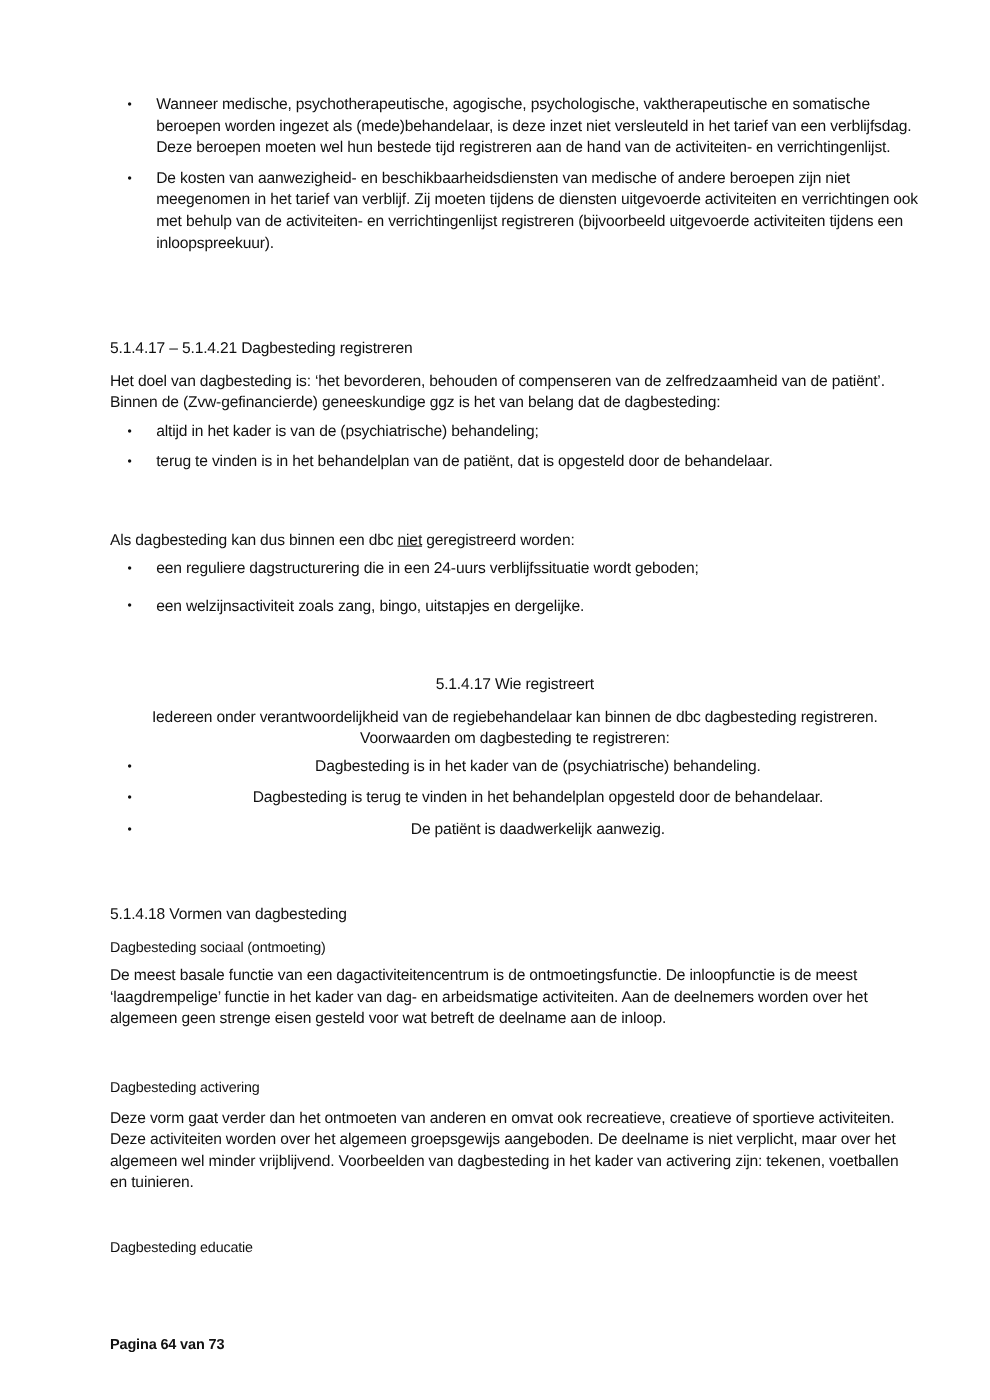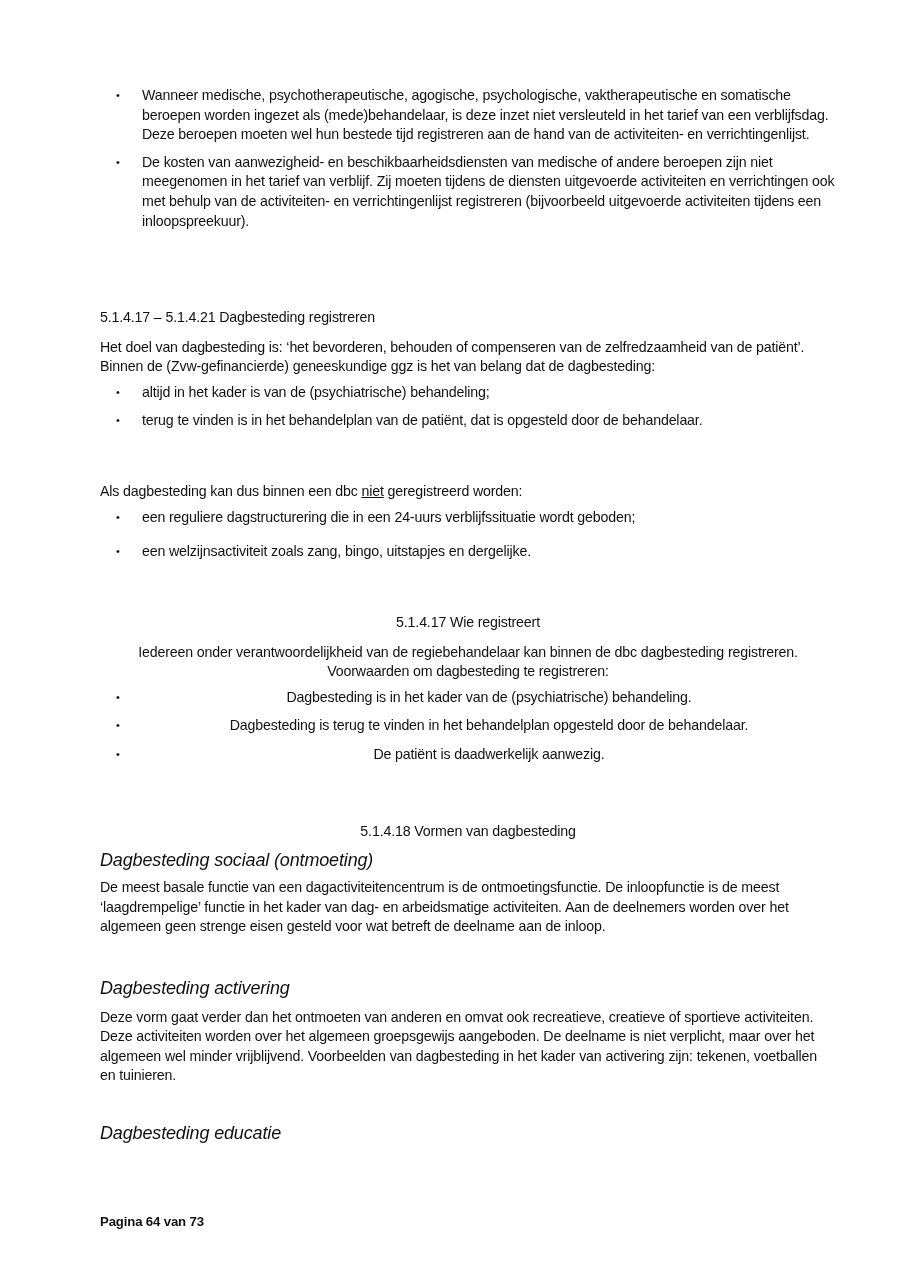--- a/index.html
+++ b/index.html
@@ -5,21 +5,21 @@
     html, body { margin: 0; padding: 0; background: #ffffff; }
     body {
       width: 900px; height: 1273px; position: relative; overflow: hidden;
       font-family: "Liberation Sans", sans-serif; color: #111111;
       font-size: 14.2px; line-height: 19.6px; letter-spacing: -0.15px;
     }
     .page { position: absolute; left: 14px; top: 0; width: 900px; height: 1273px; }
     .block { position: absolute; left: 86px; width: 736px; }
     p { margin: 0; }
     .heading { margin: 0; font-weight: normal; font-size: 14.2px; }
-    .italic { font-style: italic; font-size: 18px; }
+    .italic { font-size: 13px; }
     ul.bullets { list-style: none; margin: 0; padding: 0; }
     ul.bullets li { position: relative; padding-left: 42px; }
     ul.bullets li::before {
       content: "\2022"; position: absolute; left: 16px; top: 0; font-size: 11px;
     }
     .underline { text-decoration: underline; }
     .footer { position: absolute; top: 1213px; font-size: 13.2px; line-height: 18px; font-weight: bold; }
     .footer-left { left: 86px; }
     .footer-right { right: 78px; }
   </style>
@@ -58,21 +58,21 @@
     <h2 class="heading" style="margin-bottom:10px;">5.1.4.17 Wie registreert</h2>
     <p style="margin-bottom:6px;">Iedereen onder verantwoordelijkheid van de regiebehandelaar kan binnen de dbc dagbesteding registreren. Voorwaarden om dagbesteding te registreren:</p>
     <ul class="bullets">
       <li style="margin-bottom:9px;">Dagbesteding is in het kader van de (psychiatrische) behandeling.</li>
       <li style="margin-bottom:9px;">Dagbesteding is terug te vinden in het behandelplan opgesteld door de behandelaar.</li>
       <li>De patiënt is daadwerkelijk aanwezig.</li>
     </ul>
   </div>
 
   <div class="block" style="top:822px;">
-    <h2 class="heading" style="margin-bottom:9px;text-align:center;">5.1.4.18 Vormen van dagbesteding</h2>
+    <h2 class="heading" style="margin-bottom:9px;">5.1.4.18 Vormen van dagbesteding</h2>
     <p class="italic" style="margin-bottom:8px;">Dagbesteding sociaal (ontmoeting)</p>
     <p>De meest basale functie van een dagactiviteitencentrum is de ontmoetingsfunctie. De inloopfunctie is de meest ‘laagdrempelige’ functie in het kader van dag- en arbeidsmatige activiteiten. Aan de deelnemers worden over het algemeen geen strenge eisen gesteld voor wat betreft de deelname aan de inloop.</p>
   </div>
 
   <div class="block" style="top:979px;">
     <p class="italic" style="margin-bottom:9px;">Dagbesteding activering</p>
     <p>Deze vorm gaat verder dan het ontmoeten van anderen en omvat ook recreatieve, creatieve of sportieve activiteiten. Deze activiteiten worden over het algemeen groepsgewijs aangeboden. De deelname is niet verplicht, maar over het algemeen wel minder vrijblijvend. Voorbeelden van dagbesteding in het kader van activering zijn: tekenen, voetballen en tuinieren.</p>
   </div>
 
   <div class="block" style="top:1124px;">

